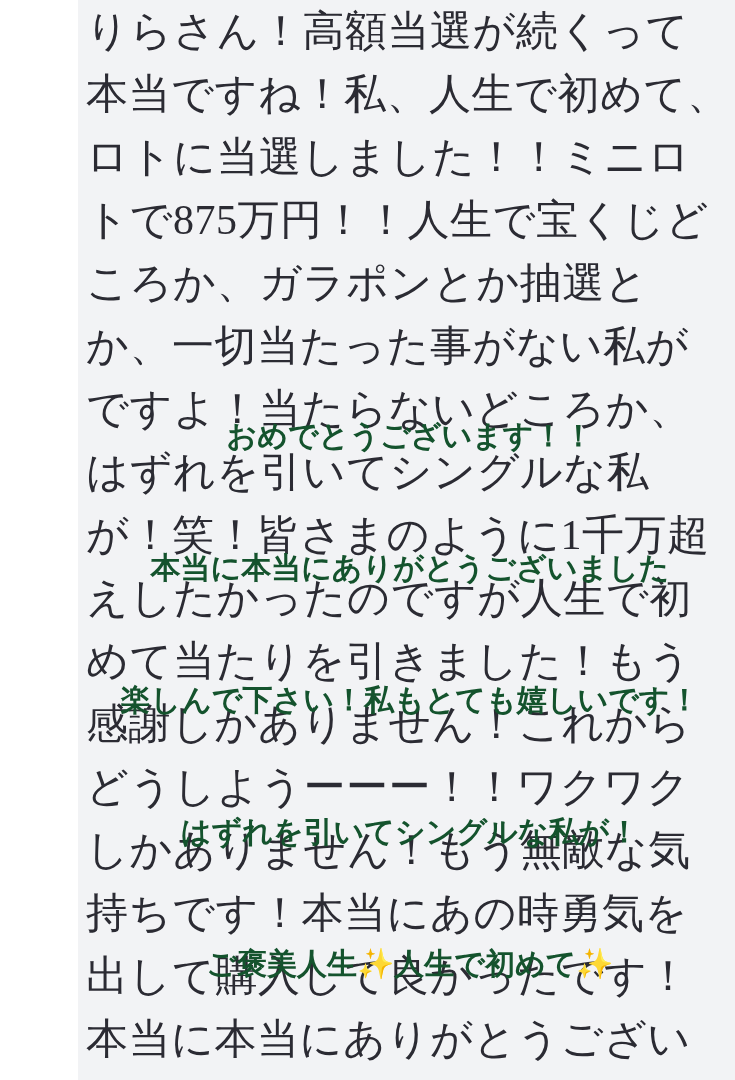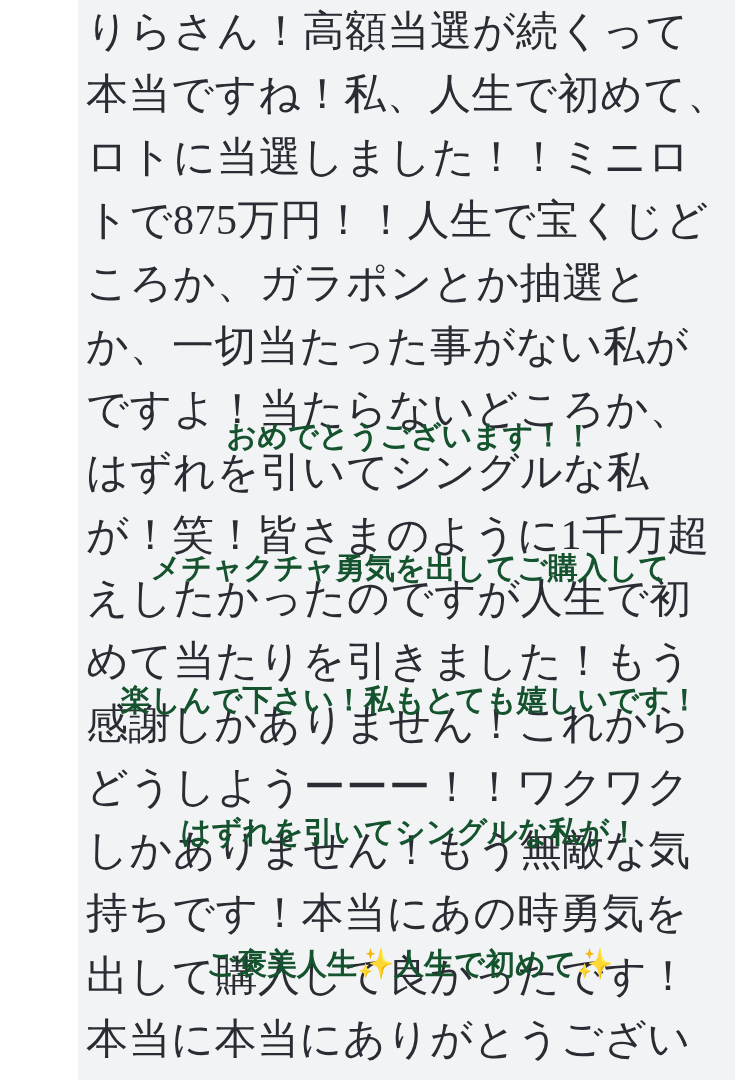--- a/index.html
+++ b/index.html
@@ -58,18 +58,18 @@
 </head>
 <body>
 
 <div class="page">
   <div class="left-gutter"></div>
 
   <div class="testimonial">りらさん！高額当選が続くって本当ですね！私、人生で初めて、ロトに当選しました！！ミニロトで875万円！！人生で宝くじどころか、ガラポンとか抽選とか、一切当たった事がない私がですよ！当たらないどころか、はずれを引いてシングルな私が！笑！皆さまのように1千万超えしたかったのですが人生で初めて当たりを引きました！もう感謝しかありません！これからどうしようーーー！！ワクワクしかありません！もう無敵な気持ちです！本当にあの時勇気を出して購入して良かったです！本当に本当にありがとうございました！</div>
 
   <div class="reply">
     <span class="line">おめでとうございます！！</span>
-    <span class="line">メチャクチャ勇気を出してご購入して</span>
+    <span class="line">本当に本当にありがとうございました</span>
     <span class="line">楽しんで下さい！私もとても嬉しいです！</span>
     <span class="line">はずれを引いてシングルな私が！</span>
     <span class="line">ご褒美人生✨人生で初めて✨</span>
   </div>
 </div>
 
 </body></html>

